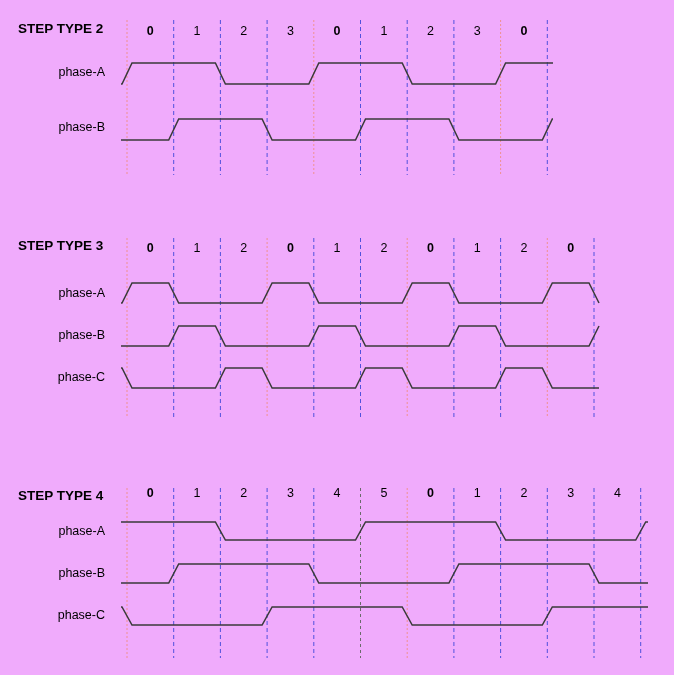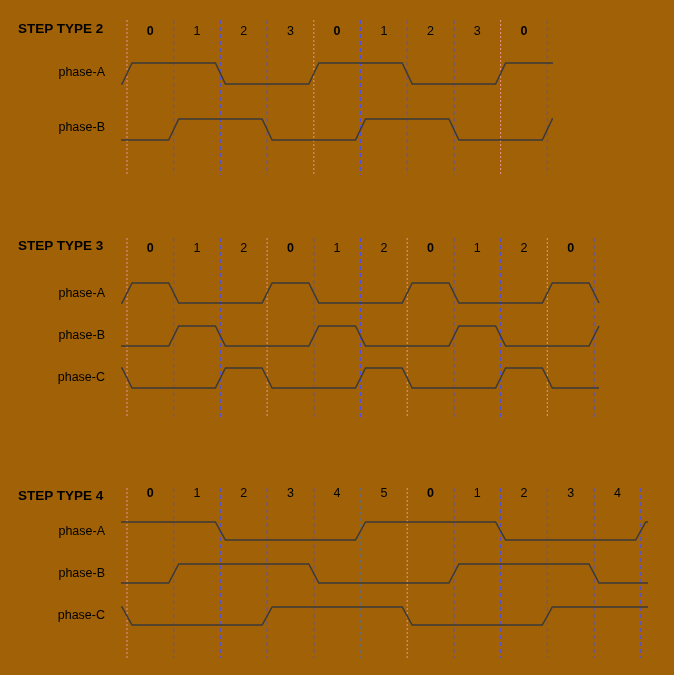--- a/index.html
+++ b/index.html
@@ -1,20 +1,20 @@
 <!DOCTYPE html>
 <html><head>
 <meta charset="utf-8">
 <style>
   html, body { margin: 0; padding: 0; background: #ffffff; }
   .canvas {
     position: relative;
     width: 674px;
     height: 675px;
-    background: #a16207;
+    background: #f0abfc;
     overflow: hidden;
   }
   svg text {
     font-family: "Liberation Sans", sans-serif;
     fill: #000000;
   }
 </style>
 </head>
 <body>
 

